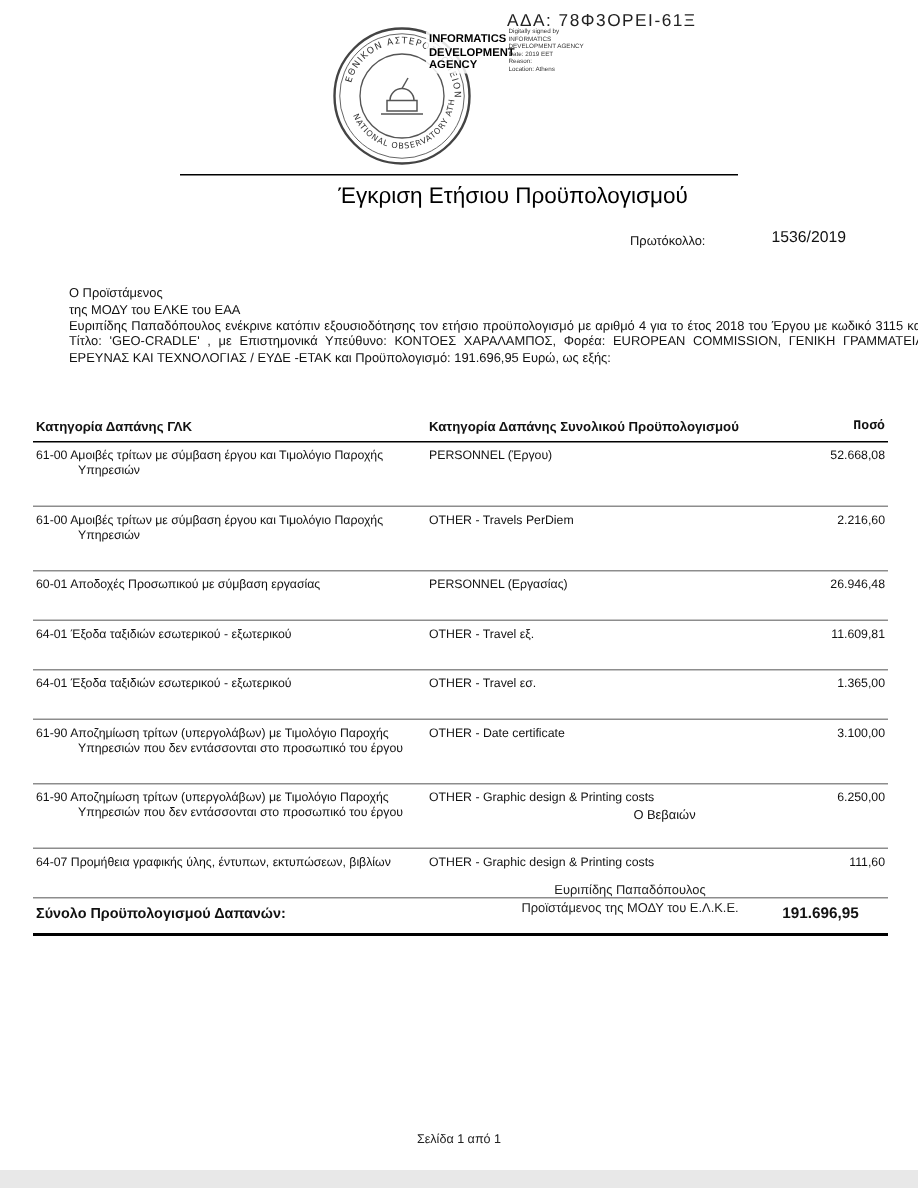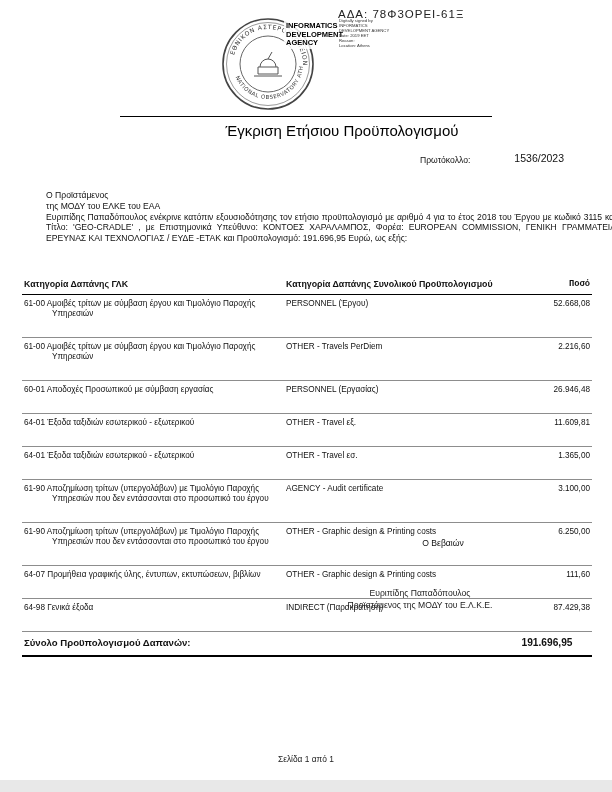--- a/index.html
+++ b/index.html
@@ -120,21 +120,21 @@
     <div>Date: 2019 EET</div>
     <div>Reason:</div>
     <div>Location: Athens</div>
   </div>
 
   <div class="divider"></div>
 
   <div class="title">Έγκριση Ετήσιου Προϋπολογισμού</div>
 
   <div class="protocol-label">Πρωτόκολλο:</div>
-  <div class="protocol-value">1536/2023</div>
+  <div class="protocol-value">1536/2019</div>
 
   <div class="intro">
     <div>Ο Προϊστάμενος</div>
     <div>της ΜΟΔΥ του ΕΛΚΕ του ΕΑΑ</div>
     <div class="para">Ευριπίδης Παπαδόπουλος ενέκρινε κατόπιν εξουσιοδότησης τον ετήσιο προϋπολογισμό με αριθμό 4 για το έτος 2018 του Έργου με κωδικό 3115 και Τίτλο: 'GEO-CRADLE' , με Επιστημονικά Υπεύθυνο: ΚΟΝΤΟΕΣ ΧΑΡΑΛΑΜΠΟΣ, Φορέα: EUROPEAN COMMISSION, ΓΕΝΙΚΗ ΓΡΑΜΜΑΤΕΙΑ ΕΡΕΥΝΑΣ ΚΑΙ ΤΕΧΝΟΛΟΓΙΑΣ / ΕΥΔΕ -ΕΤΑΚ και Προϋπολογισμό: 191.696,95 Ευρώ, ως εξής:</div>
   </div>
 
   <table class="budget-table">
     <colgroup>
         <col class="c1">
@@ -169,37 +169,32 @@
           <td class="cell-category">OTHER - Travel εξ.</td>
           <td class="cell-amount">11.609,81</td>
         </tr>
         <tr>
           <td class="cell-glk">64-01 Έξοδα ταξιδιών εσωτερικού - εξωτερικού</td>
           <td class="cell-category">OTHER - Travel εσ.</td>
           <td class="cell-amount">1.365,00</td>
         </tr>
         <tr>
           <td class="cell-glk">61-90 Αποζημίωση τρίτων (υπεργολάβων) με Τιμολόγιο Παροχής Υπηρεσιών που δεν εντάσσονται στο προσωπικό του έργου</td>
-          <td class="cell-category">AGENCY - Audit certificate</td>
+          <td class="cell-category">OTHER - Date certificate</td>
           <td class="cell-amount">3.100,00</td>
         </tr>
         <tr>
           <td class="cell-glk">61-90 Αποζημίωση τρίτων (υπεργολάβων) με Τιμολόγιο Παροχής Υπηρεσιών που δεν εντάσσονται στο προσωπικό του έργου</td>
           <td class="cell-category">OTHER - Graphic design &amp; Printing costs</td>
           <td class="cell-amount">6.250,00</td>
         </tr>
         <tr>
           <td class="cell-glk">64-07 Προμήθεια γραφικής ύλης, έντυπων, εκτυπώσεων, βιβλίων</td>
           <td class="cell-category">OTHER - Graphic design &amp; Printing costs</td>
           <td class="cell-amount">111,60</td>
-        </tr>
-        <tr>
-          <td class="cell-glk">64-98 Γενικά έξοδα</td>
-          <td class="cell-category">INDIRECT (Παρακράτηση)</td>
-          <td class="cell-amount">87.429,38</td>
         </tr>
       </tbody>
     <tfoot>
       <tr>
         <td colspan="2">Σύνολο Προϋπολογισμού Δαπανών:</td>
         <td class="total-amount">191.696,95</td>
       </tr>
     </tfoot>
   </table>
 

